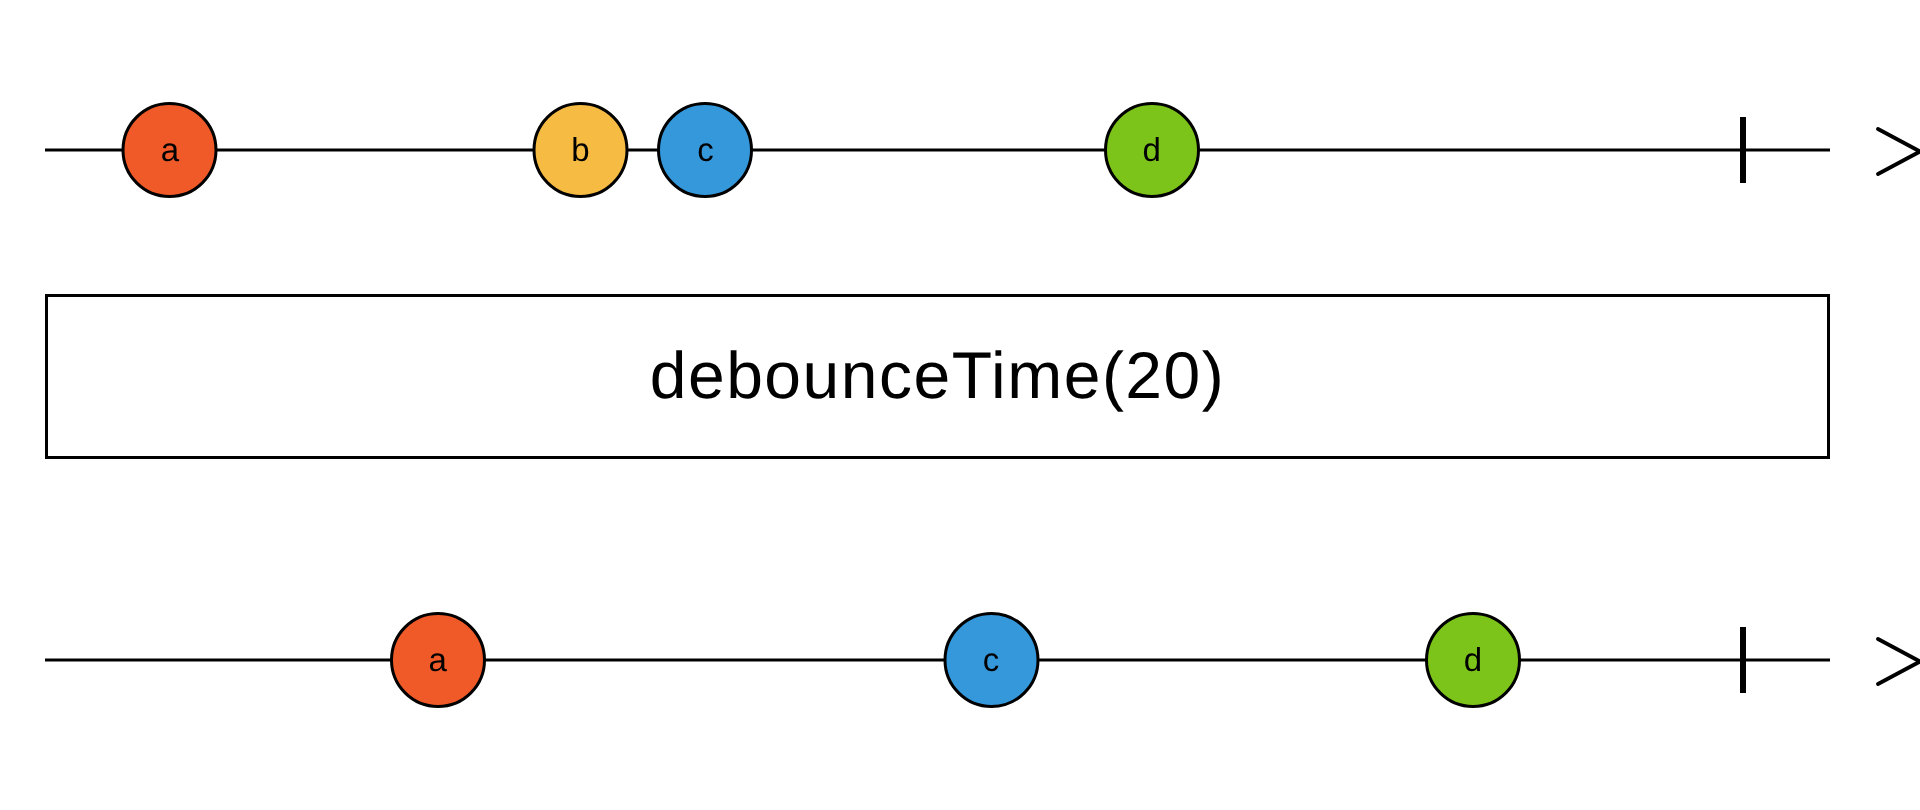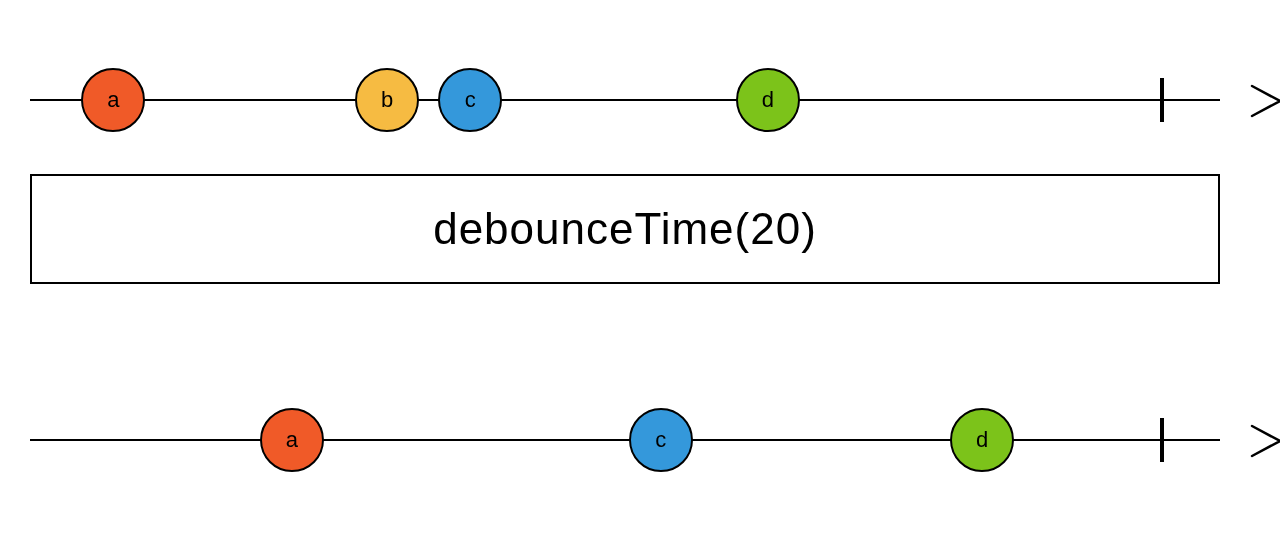--- a/index.html
+++ b/index.html
@@ -87,21 +87,21 @@
         <polyline points="2,2 30,17 2,32" fill="none" stroke="#000" stroke-width="2.5" stroke-linecap="round" stroke-linejoin="round"></polyline>
       </svg>
     </div>
   <div class="marble" style="left: 83.3px; background: rgb(240, 90, 40);">a</div>
       <div class="marble" style="left: 357px; background: rgb(246, 187, 66);">b</div>
       <div class="marble" style="left: 440.3px; background: rgb(52, 152, 219);">c</div>
       <div class="marble" style="left: 737.8px; background: rgb(124, 195, 26);">d</div>
       <div class="tick" style="left: 1130px;"></div>
     </div>
 
-  <div class="operator-box" id="op-box" style="top: 174px; text-align: center;">
+  <div class="operator-box" id="op-box" style="top: 196px; text-align: center;">
     <span>debounceTime(20)</span>
   </div>
 
   <div class="timeline" id="tl-output" style="top: 400px;">
     <div class="line"></div>
     <div class="arrowhead">
       <svg width="34" height="34" viewBox="0 0 34 34">
         <polyline points="2,2 30,17 2,32" fill="none" stroke="#000" stroke-width="2.5" stroke-linecap="round" stroke-linejoin="round"></polyline>
       </svg>
     </div>

